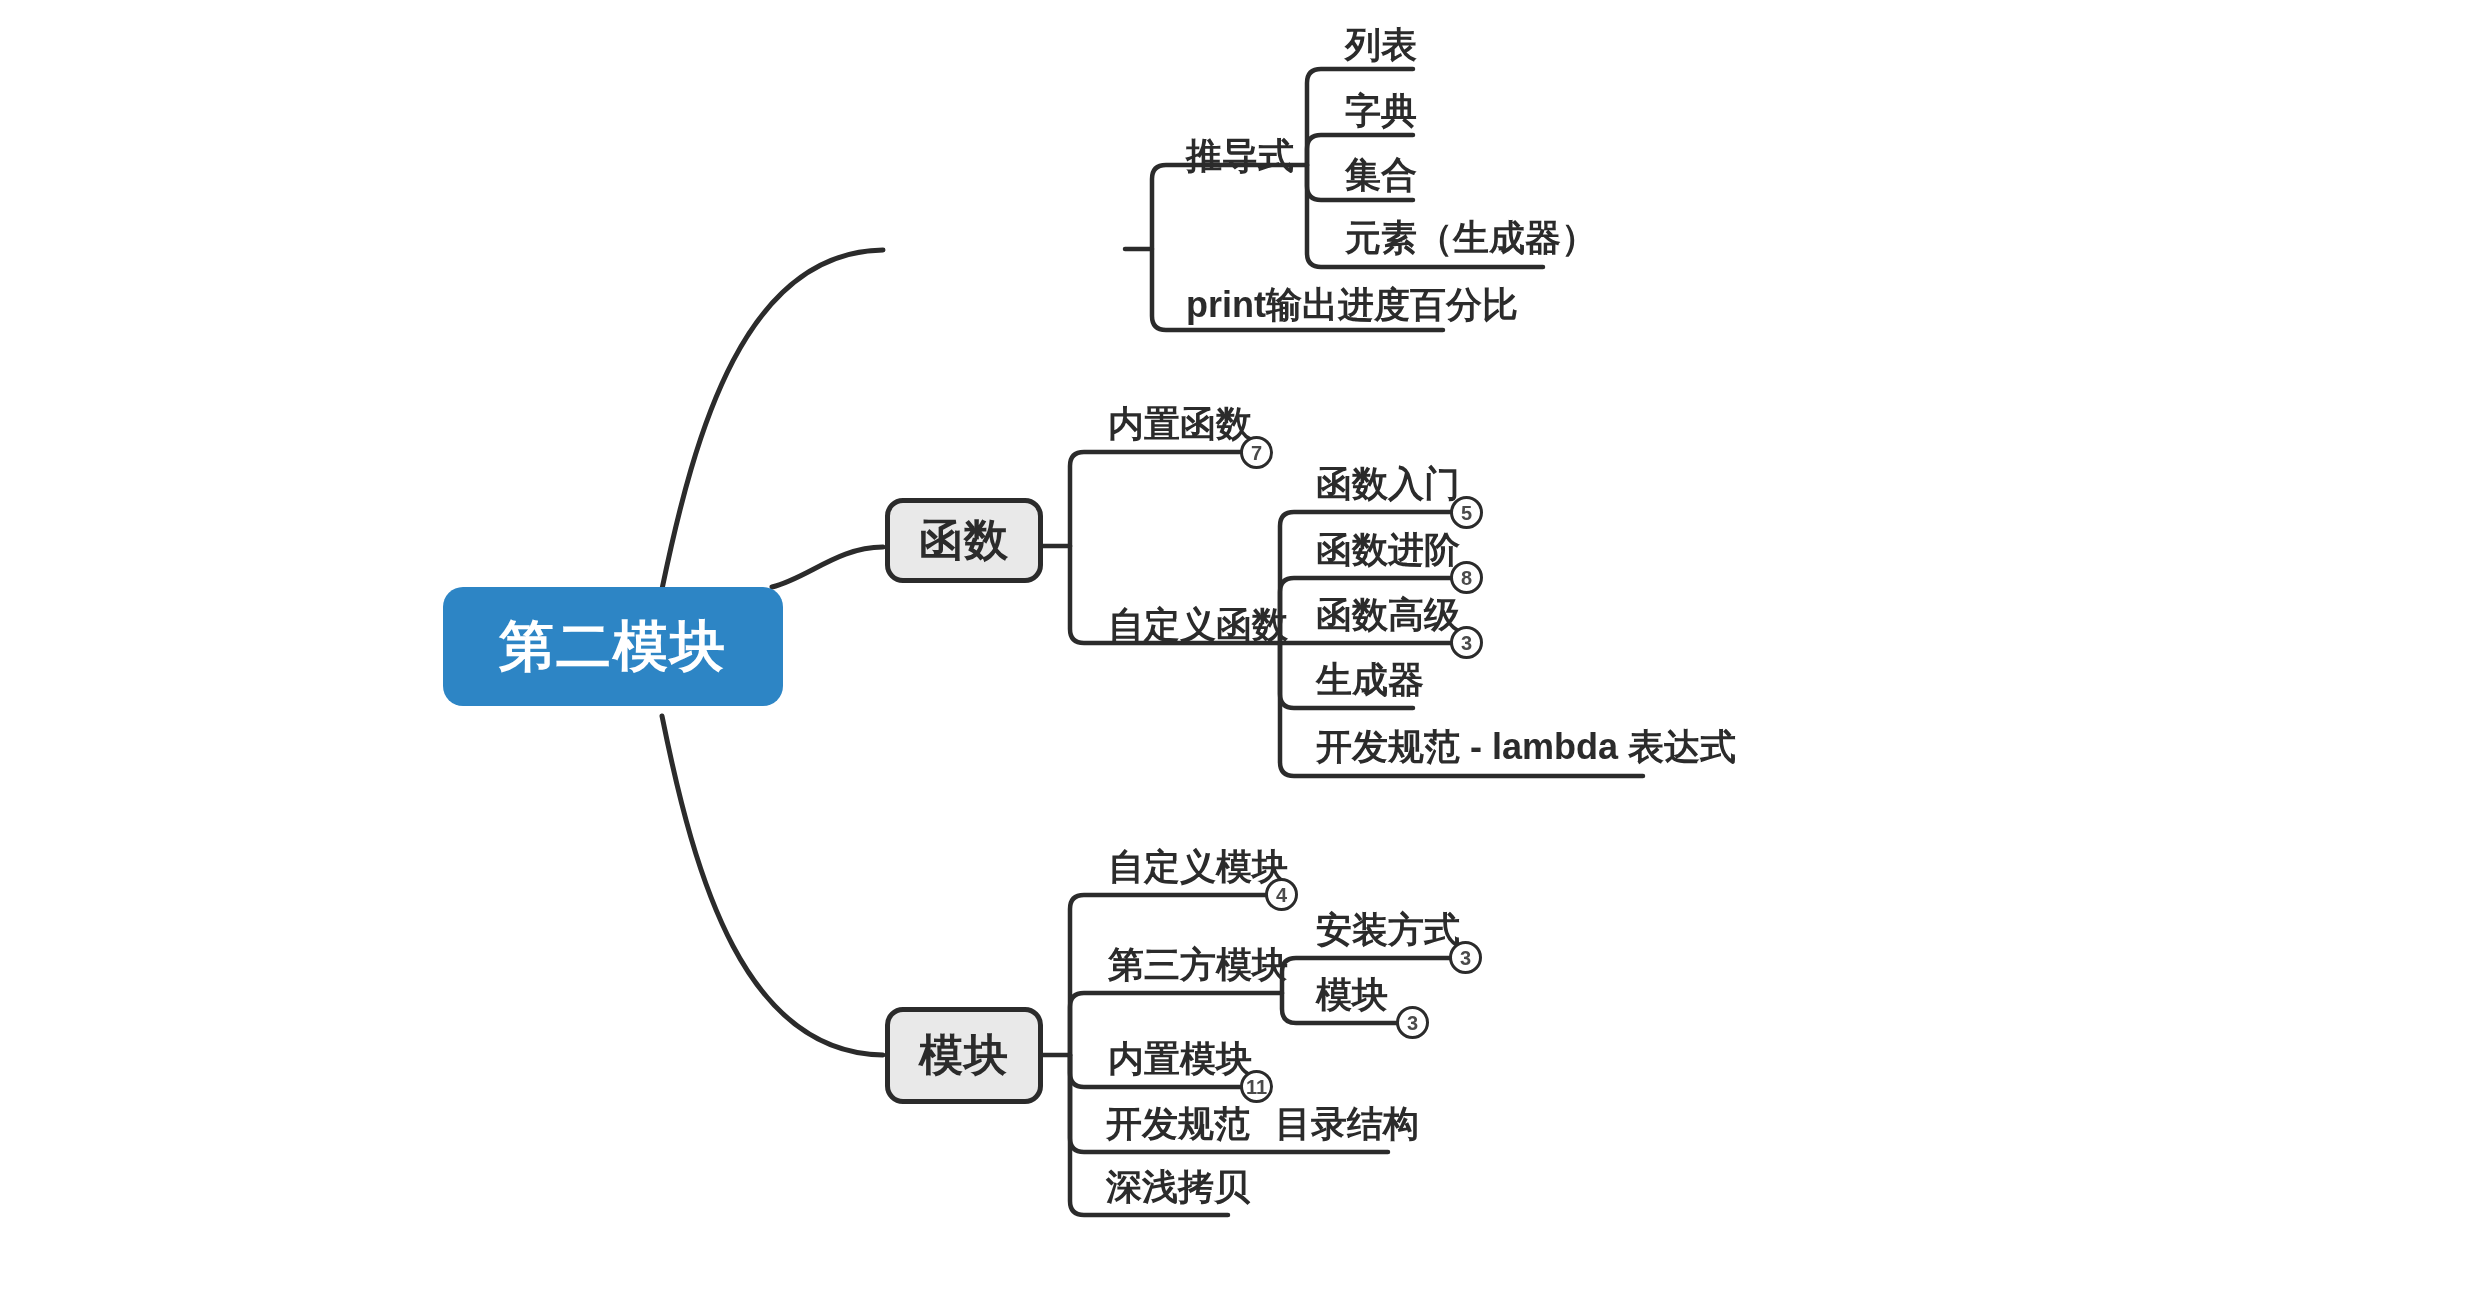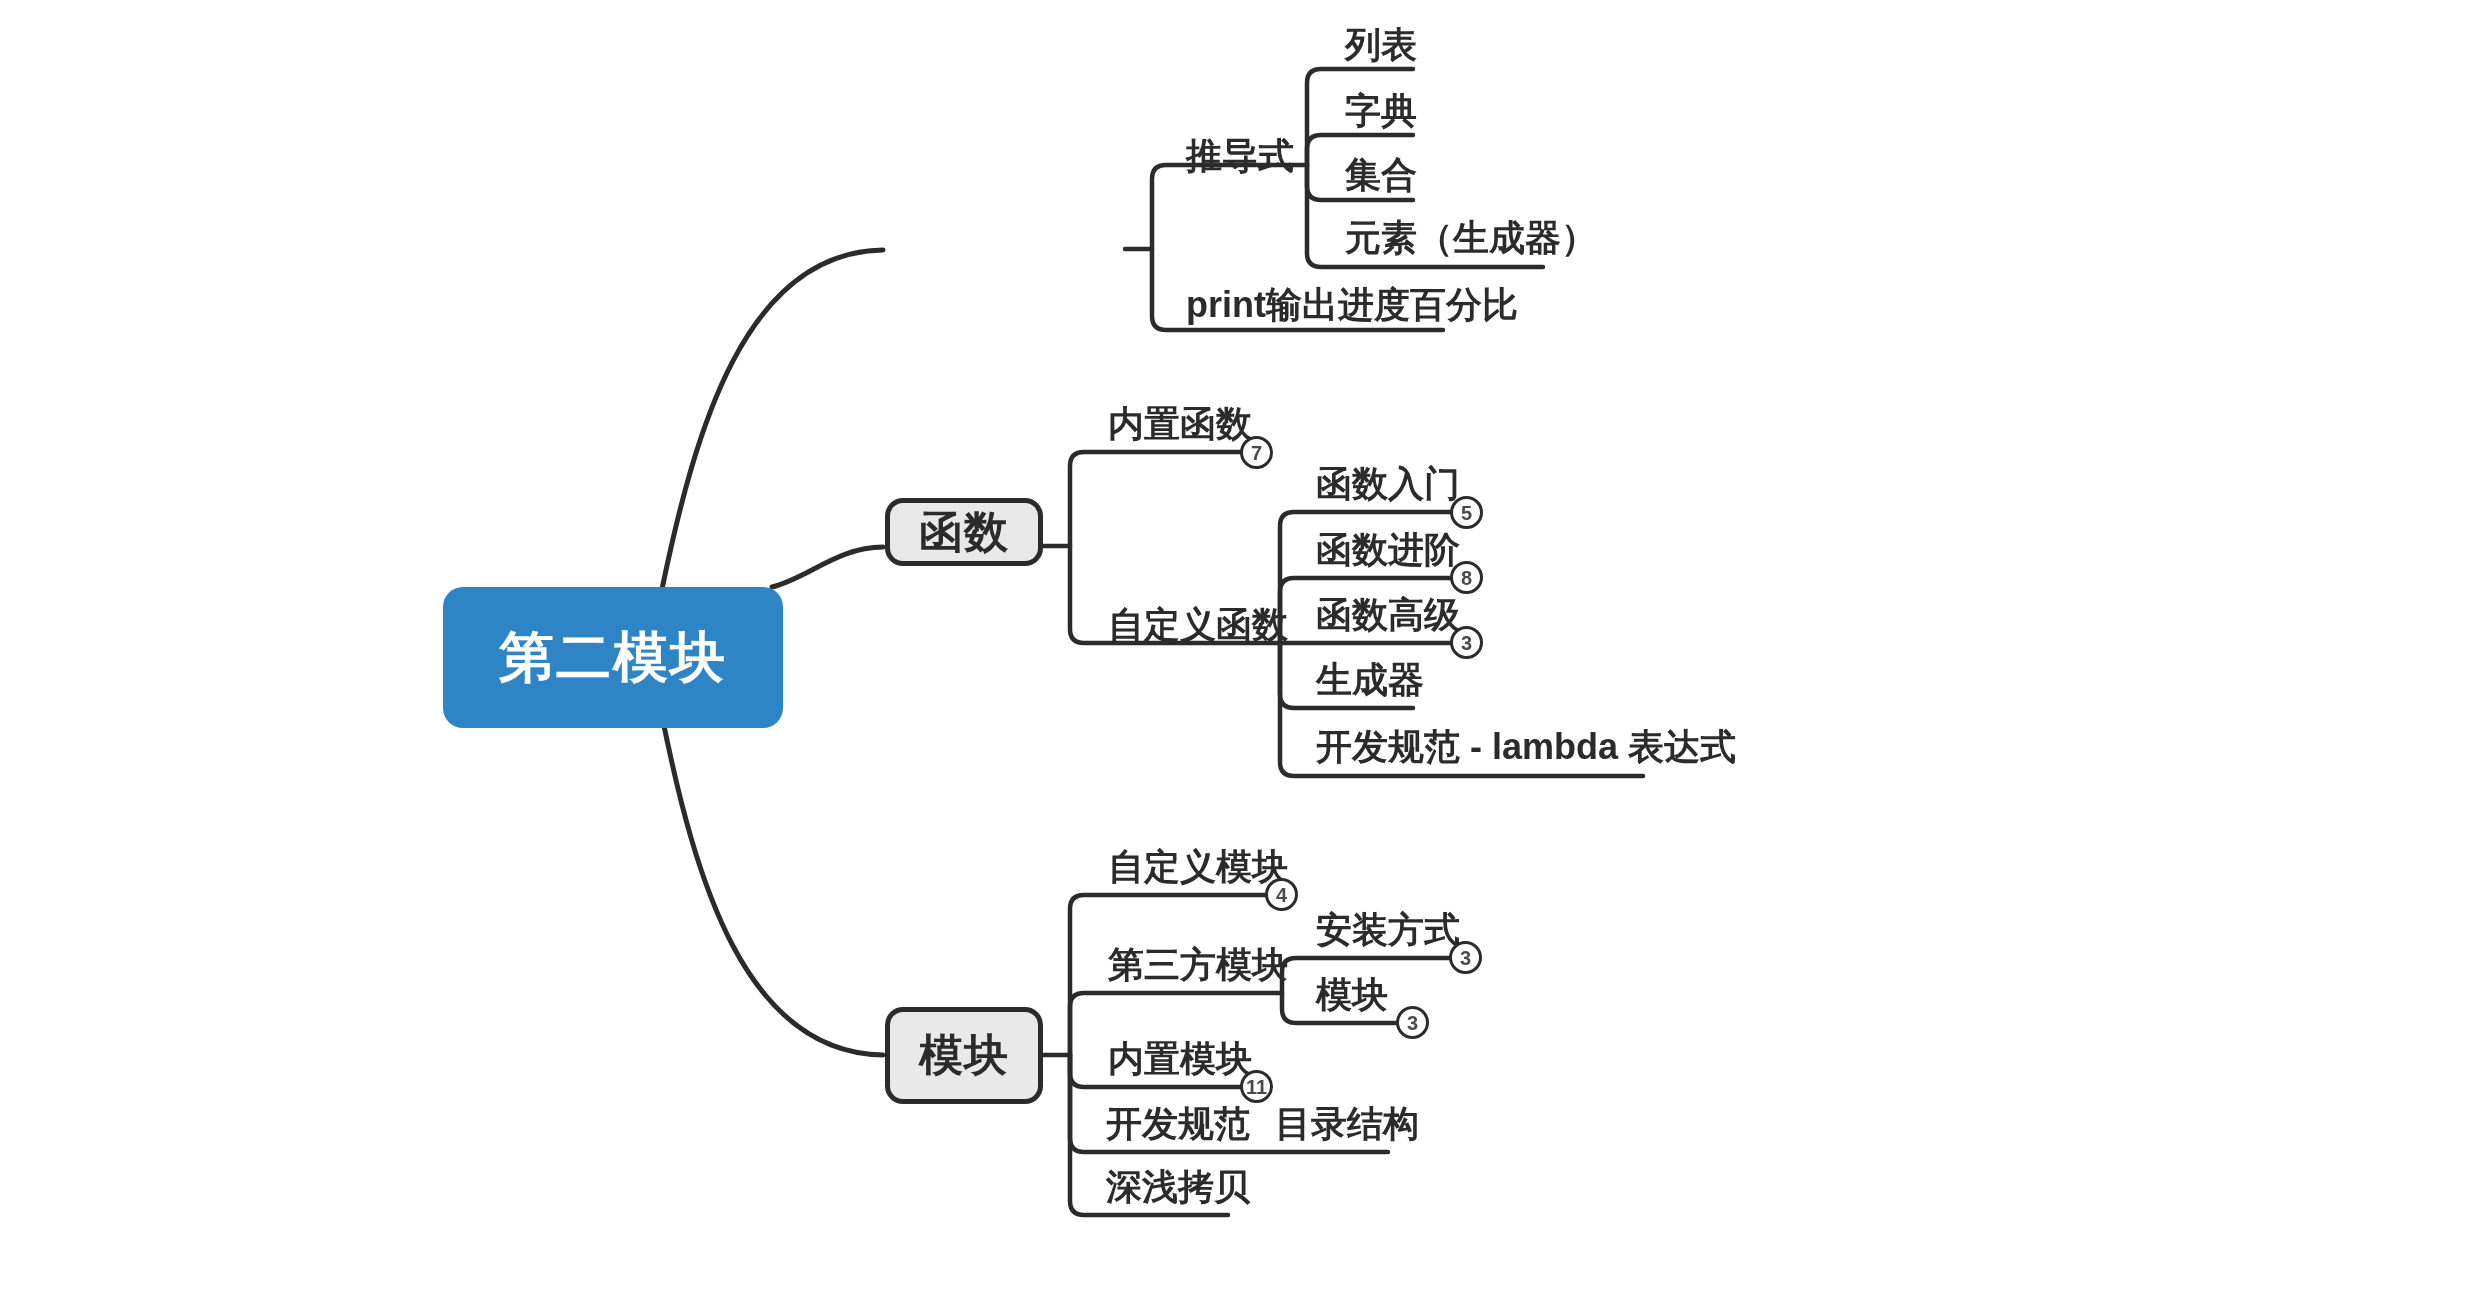--- a/index.html
+++ b/index.html
@@ -16,31 +16,31 @@
   #canvas{position:absolute;inset:0;width:2480px;height:1306px;}
   svg.edges{position:absolute;left:0;top:0;}
   svg.edges path{fill:none;stroke:var(--line);stroke-linecap:round;stroke-linejoin:round;}
   .edge-main{stroke-width:5px;}
   .edge-branch{stroke-width:4.5px;}
   .node{
     position:absolute;display:flex;align-items:center;justify-content:center;
     box-sizing:border-box;text-align:center;cursor:default;
   }
   .root-node{
-    left:443px;top:587px;width:340px;height:141px;border-radius:20px;
+    left:443px;top:587px;width:340px;height:119px;border-radius:20px;
     background:var(--root-fill);color:var(--root-text);
     font-size:55px;font-weight:bold;letter-spacing:2px;
   }
   .branch-node{
     background:var(--node-fill);border:5px solid var(--node-border);
     border-radius:18px;font-size:44px;font-weight:bold;color:var(--text);
     letter-spacing:1px;
   }
   #node-data-types{left:885px;top:201px;width:242px;height:97px;}
-  #node-functions{left:885px;top:498px;width:158px;height:68px;}
+  #node-functions{left:885px;top:498px;width:158px;height:85px;}
   #node-modules{left:885px;top:1007px;width:158px;height:97px;}
   .topic{
     position:absolute;font-size:36px;font-weight:600;color:var(--text);
     line-height:34px;white-space:nowrap;
   }
   .badge{
     position:absolute;width:33px;height:33px;border-radius:50%;
     background:var(--badge-fill);border:3px solid var(--node-border);
     box-sizing:border-box;display:flex;align-items:center;justify-content:center;
     font-size:20px;font-weight:600;color:var(--badge-text);line-height:1;

